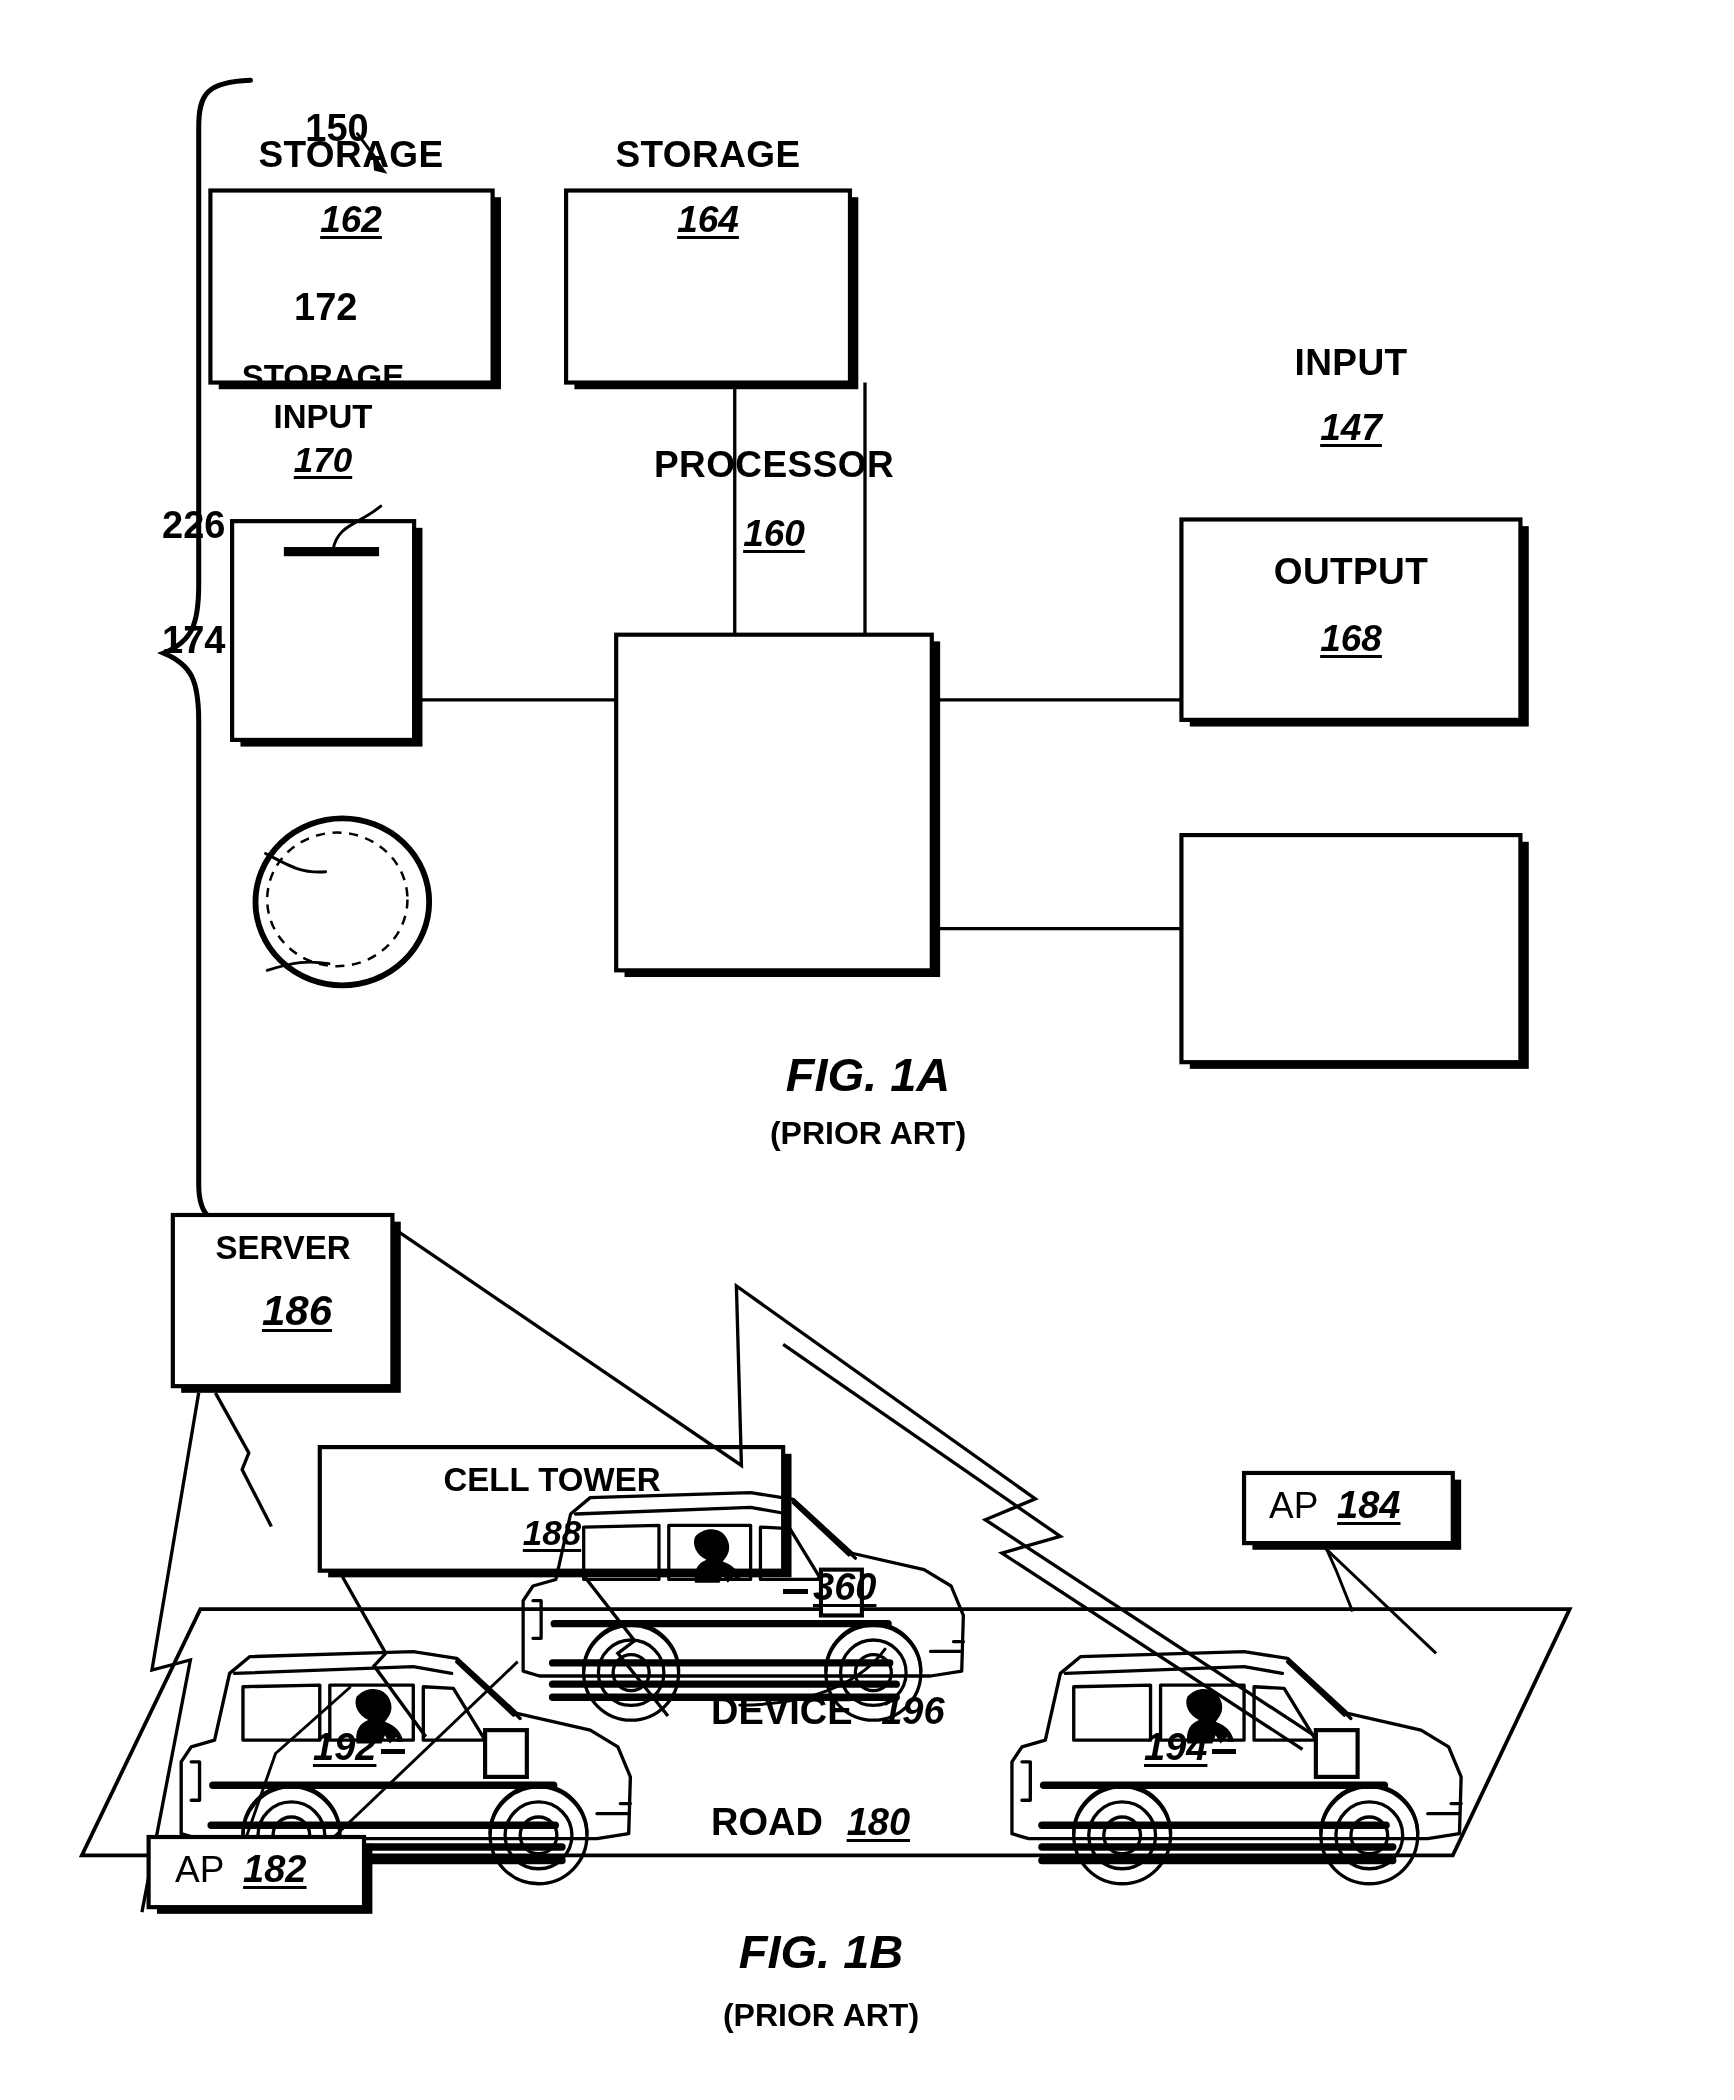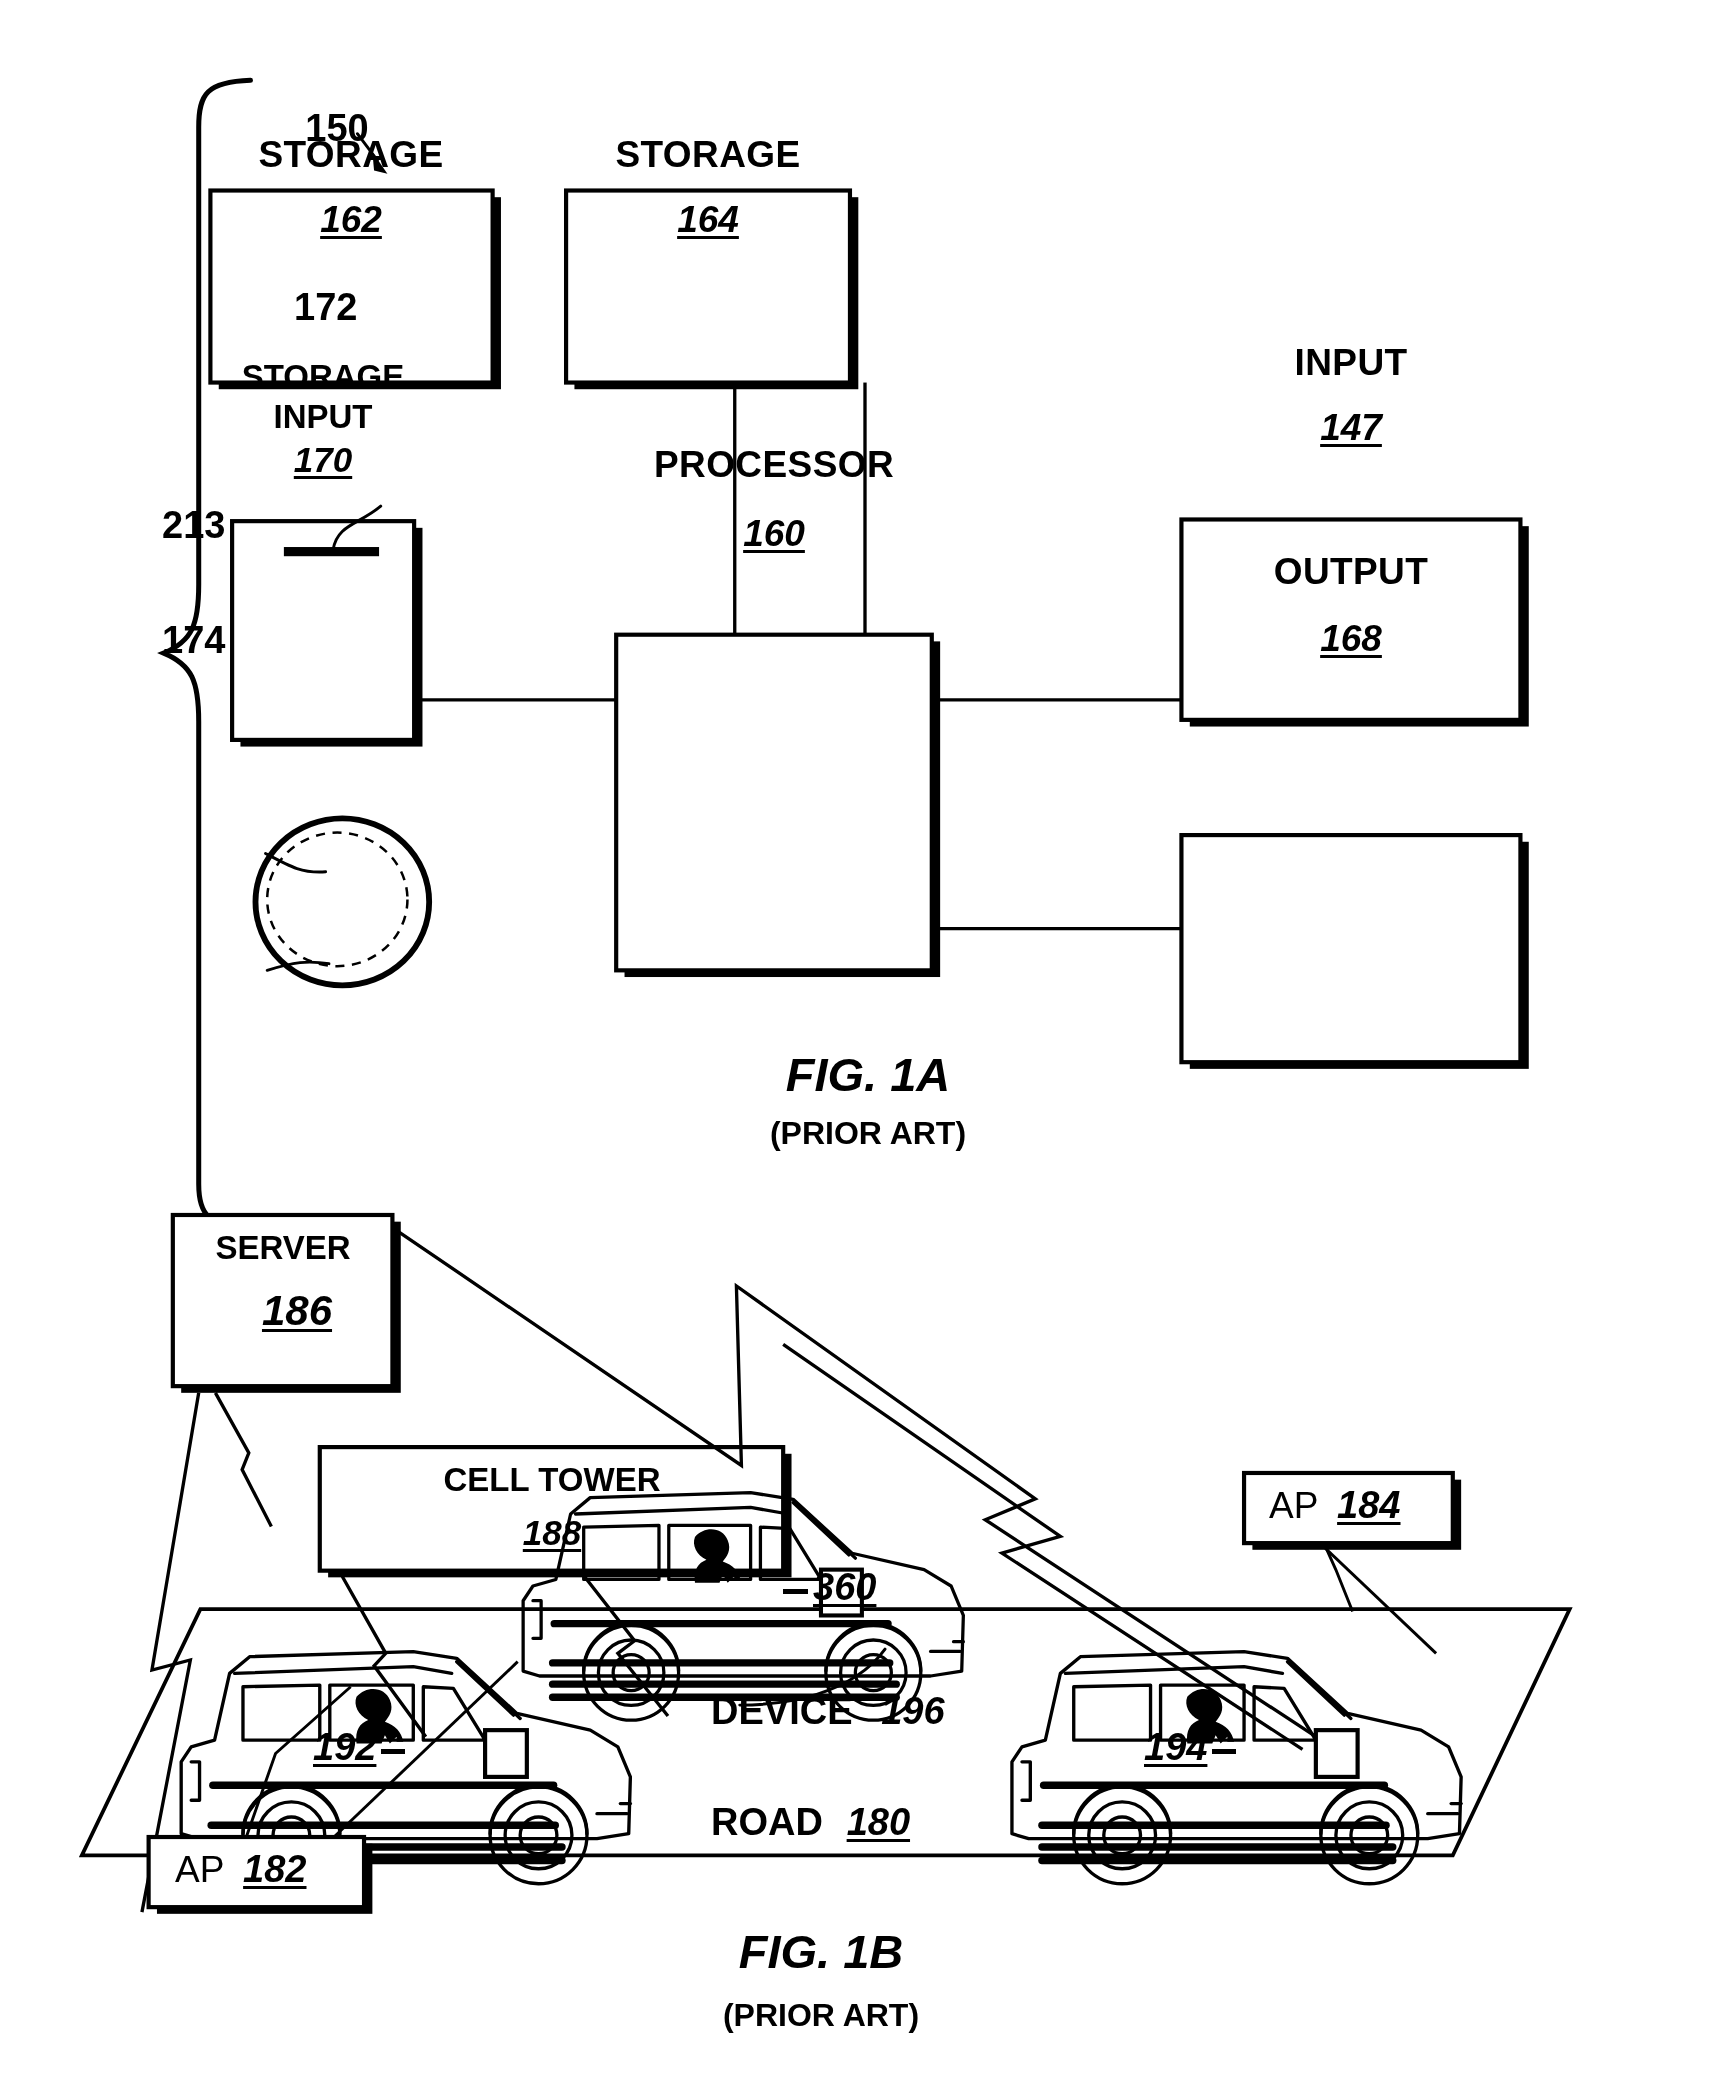--- a/index.html
+++ b/index.html
@@ -416,21 +416,21 @@
 
   <div class="tx boxlabel" style="left:774px; top:444px;">PROCESSOR</div>
   <div class="tx refnum" style="left:774px; top:513px;">160</div>
 
   <div class="tx boxlabel" style="left:1351px; top:342px;">INPUT</div>
   <div class="tx refnum" style="left:1351px; top:407px;">147</div>
 
   <div class="tx boxlabel" style="left:1351px; top:551px;">OUTPUT</div>
   <div class="tx refnum" style="left:1351px; top:618px;">168</div>
 
-  <div class="tx leadnum" style="left:162px; top:504px;">213</div>
+  <div class="tx leadnum" style="left:162px; top:504px;">226</div>
   <div class="tx leadnum" style="left:162px; top:619px;">174</div>
 
   <div class="tx figcap" style="left:868px; top:1047px;">FIG. 1A</div>
   <div class="tx figsub" style="left:868px; top:1115px;">(PRIOR ART)</div>
 
   <div class="tx boxlabel-sm" style="left:283px; top:1229px;">SERVER</div>
   <div class="tx refnum" style="left:297px; top:1287px; font-size:42px;">186</div>
 
   <div class="tx boxlabel-sm" style="left:552px; top:1461px;">CELL TOWER</div>
   <div class="tx refnum" style="left:552px; top:1513px; font-size:35px;text-align:right;">188</div>

